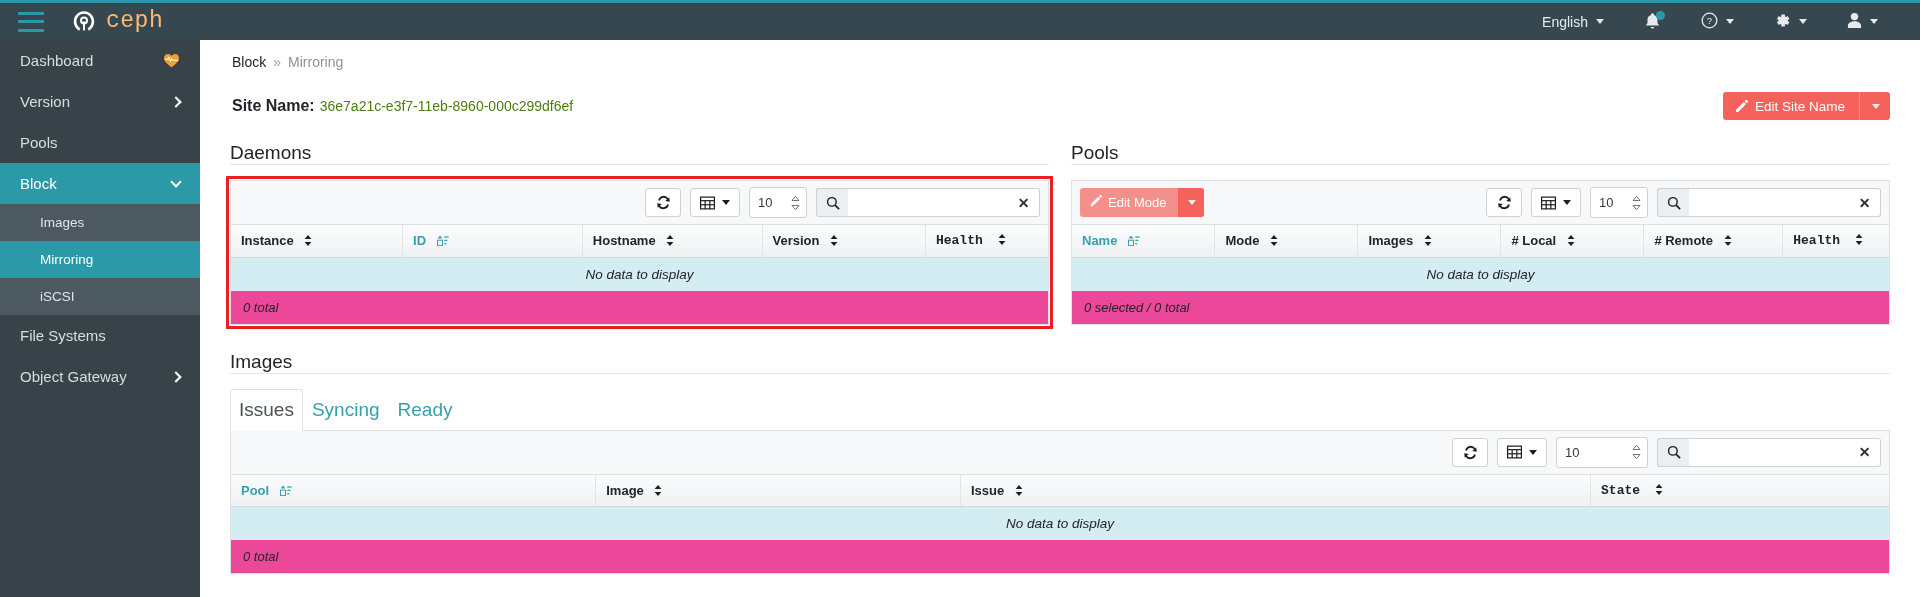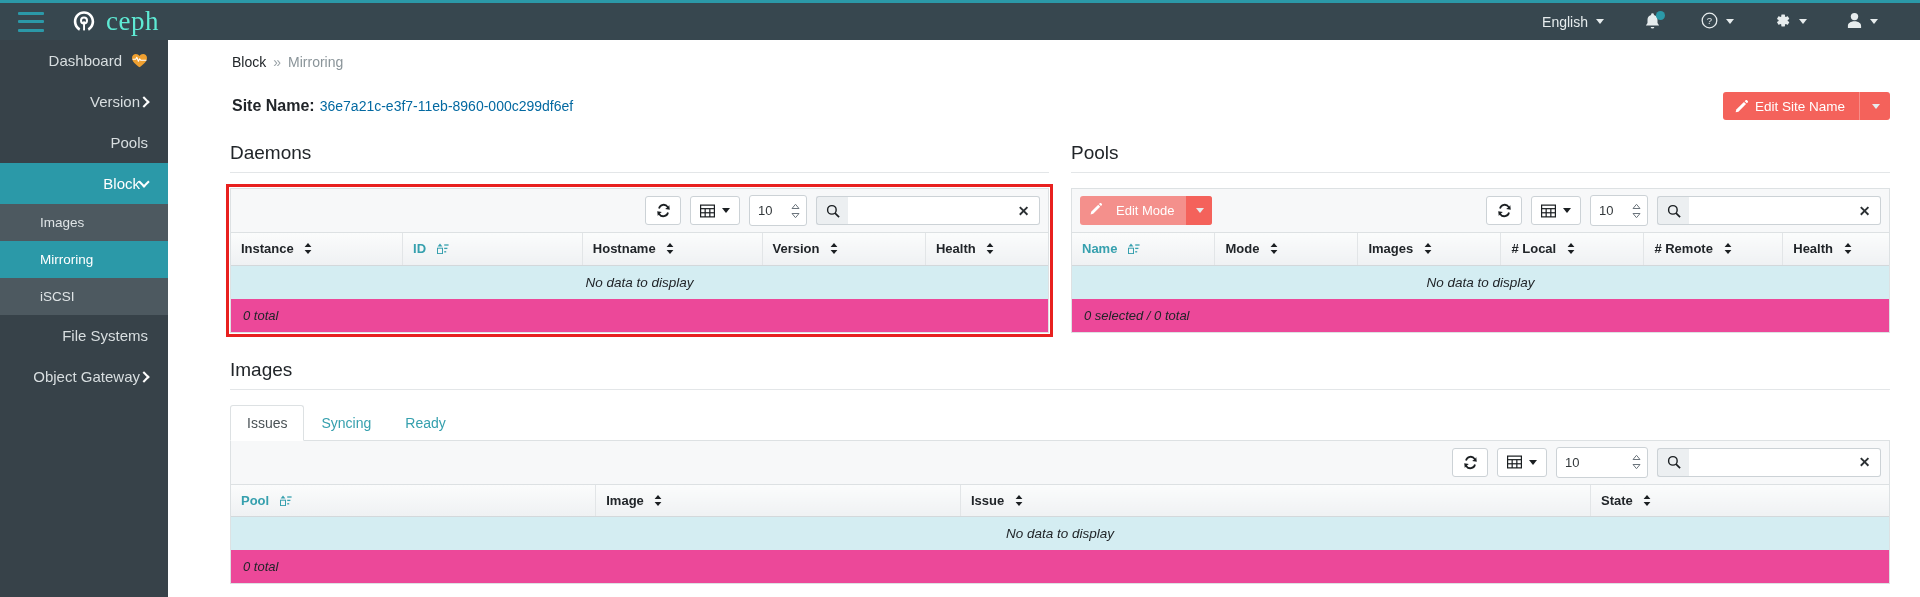--- a/index.html
+++ b/index.html
@@ -20,22 +20,22 @@
   }
   .hamburger {
     margin-left: 18px; width: 26px; height: 20px;
     display: flex; flex-direction: column; justify-content: space-between;
     cursor: pointer;
   }
   .hamburger i { display: block; height: 3px; background: #2b99a8; border-radius: 1px; }
   .brand { display: flex; align-items: center; margin-left: 26px; gap: 8px; }
   .brand-mark { width: 28px; height: 28px; }
   .brand-text {
-    color: #5eead4; font-size: 27px; letter-spacing: .5px;
-    font-family: Liberation Serif, serif; font-weight: 400;
+    color: #fdba74; font-size: 23px; letter-spacing: .5px;
+    font-family: Liberation Mono, monospace; font-weight: 400;
     line-height: 1;
   }
   .topbar-right {
     margin-left: auto; display: flex; align-items: center;
     gap: 0px; padding-right: 22px; height: 100%;
   }
   .tb-item {
     display: flex; align-items: center; gap: 6px;
     color: #e6eced; font-size: 14px; height: 100%;
     padding: 0 20px; cursor: pointer; position: relative;
@@ -46,23 +46,22 @@
     display: inline-block; margin-left: 2px;
   }
   .bell-wrap { position: relative; width: 17px; height: 19px; }
   .badge-dot {
     position: absolute; right: -4px; top: -1px; width: 9px; height: 9px;
     border-radius: 50%; background: #2b99a8;
   }
 
   
   .sidebar {
-    position: absolute; top: 40px; left: 0; width: 168px; height: 557px;
+    position: absolute; top: 40px; left: 0; width: 200px; height: 557px;
     background: #374249;
-    text-align: right;
   }
   .nav-item {
     height: 41px; display: flex; align-items: center;
     padding: 0 20px; color: #d8dee0; font-size: 15px;
     cursor: pointer; position: relative;
   }
   .nav-item .nav-label { flex: 1; }
   .nav-item.active { background: #2b99a8; color: #ffffff; }
   .nav-sub {
     height: 37px; display: flex; align-items: center;
@@ -93,41 +92,41 @@
   }
   .bc-link { color: #212529; cursor: pointer; }
   .bc-sep { color: #9aa3a8; font-size: 14px; }
   .bc-cur { color: #8a9499; }
 
   .siterow {
     display: flex; align-items: center;
     margin-top: 22px; padding-left: 2px;
   }
   .site-label { font-size: 16px; font-weight: bold; color: #212529; }
-  .site-value { font-size: 14px; color: #0369a1; margin-left: 5px; }
+  .site-value { font-size: 14px; color: #4d7c0f; margin-left: 5px; }
   .btn-edit-site {
     margin-left: auto; background: #f4625b; color: #ffffff;
     border: none; border-radius: 3px; height: 28px;
     display: flex; align-items: center; font-size: 13.5px;
     padding: 0 0 0 12px; cursor: pointer;
   }
   .btn-edit-site .lbl { padding-right: 14px; }
   .btn-split {
     border-left: 1px solid rgba(255,255,255,.28);
     height: 100%; display: flex; align-items: center;
     padding: 0 10px;
   }
   .pencil { margin-right: 7px; display: inline-block; line-height: 0; }
 
   
   .cols { display: flex; gap: 22px; margin-top: 22px; }
   .col { flex: 1 1 0; min-width: 0; }
   .sec-title {
     font-size: 19px; font-weight: 400; color: #212529;
-    padding-bottom: 8px; border-bottom: 1px solid #e3e6e8;
+    border-bottom: 1px solid #e3e6e8;
     margin-bottom: 15px;
   }
 
   
   .panel { border: 1px solid #dde1e3; background: #ffffff; }
   .panel.flagged { outline: 3px solid #e8201f; outline-offset: 1px; }
   .toolbar {
     height: 44px; background: #f7f8f9;
     border-bottom: 1px solid #dde1e3;
     display: flex; align-items: center; justify-content: flex-end;
@@ -138,21 +137,21 @@
     height: 29px; min-width: 36px; background: #ffffff;
     border: 1px solid #ccd2d6; border-radius: 3px;
     display: flex; align-items: center; justify-content: center;
     cursor: pointer; padding: 0 9px; gap: 5px;
   }
   .btn-editmode {
     height: 29px; display: flex; align-items: center;
     border-radius: 3px; overflow: hidden; cursor: pointer;
     font-size: 13px; color: #ffffff; background: #f4908c;
   }
-  .btn-editmode .em-lbl { padding: 0 11px 0 10px; display: flex; align-items: center; gap: 14px; }
+  .btn-editmode .em-lbl { padding: 0 11px 0 10px; display: flex; align-items: center; gap: 6px; }
   .btn-editmode .em-caret {
     background: #f4625b; height: 100%; display: flex;
     align-items: center; padding: 0 8px;
   }
   .stepper {
     height: 31px; width: 58px; border: 1px solid #ccd2d6;
     border-radius: 3px; background: #ffffff; display: flex;
     align-items: center; padding-left: 8px; font-size: 13px;
     color: #33383b; position: relative;
   }
@@ -180,37 +179,37 @@
 
   table.dt { width: 100%; border-collapse: collapse; table-layout: fixed; }
   table.dt thead th {
     background: linear-gradient(#fbfcfc, #eff1f3);
     border-bottom: 1px solid #d3d8db;
     border-right: 1px solid #e2e5e7;
     font-size: 13px; font-weight: bold; text-align: left;
     padding: 8px 10px; color: #212529; white-space: nowrap;
     height: 32px;
   }
-  table.dt thead th:last-child { border-right: none; }
+  table.dt thead th:last-child { border-right: none; font-family: Liberation Mono, monospace; }
   table.dt thead th.sorted { color: #36a0ae; }
   .sorticon { display: inline-block; margin-left: 7px; vertical-align: -1px; line-height: 0; }
   .nodata {
     background: #d4edf2; text-align: center; font-style: italic;
     font-size: 13.5px; color: #212529; padding: 9px 0; height: 30px;
   }
   .tfoot {
     font-style: italic; font-size: 13px; color: #212529;
     padding: 9px 12px; background: #ec4899; height: 33px;
     display: flex; align-items: center;
   }
 
   
   .tabs { display: flex; border-bottom: 1px solid #dde1e3; margin-top: 2px; }
   .tab {
-    font-size: 14px; padding: 9px 16px; cursor: pointer;
+    font-size: 19px; padding: 9px 8px; cursor: pointer;
     color: #36a0ae; border: 1px solid transparent;
     margin-bottom: -1px; border-radius: 3px 3px 0 0;
   }
   .tab.active {
     color: #4a5256; background: #ffffff;
     border-color: #dde1e3 #dde1e3 #ffffff;
   }
   .images-sec { margin-top: 26px; }
 </style>
 </head>

